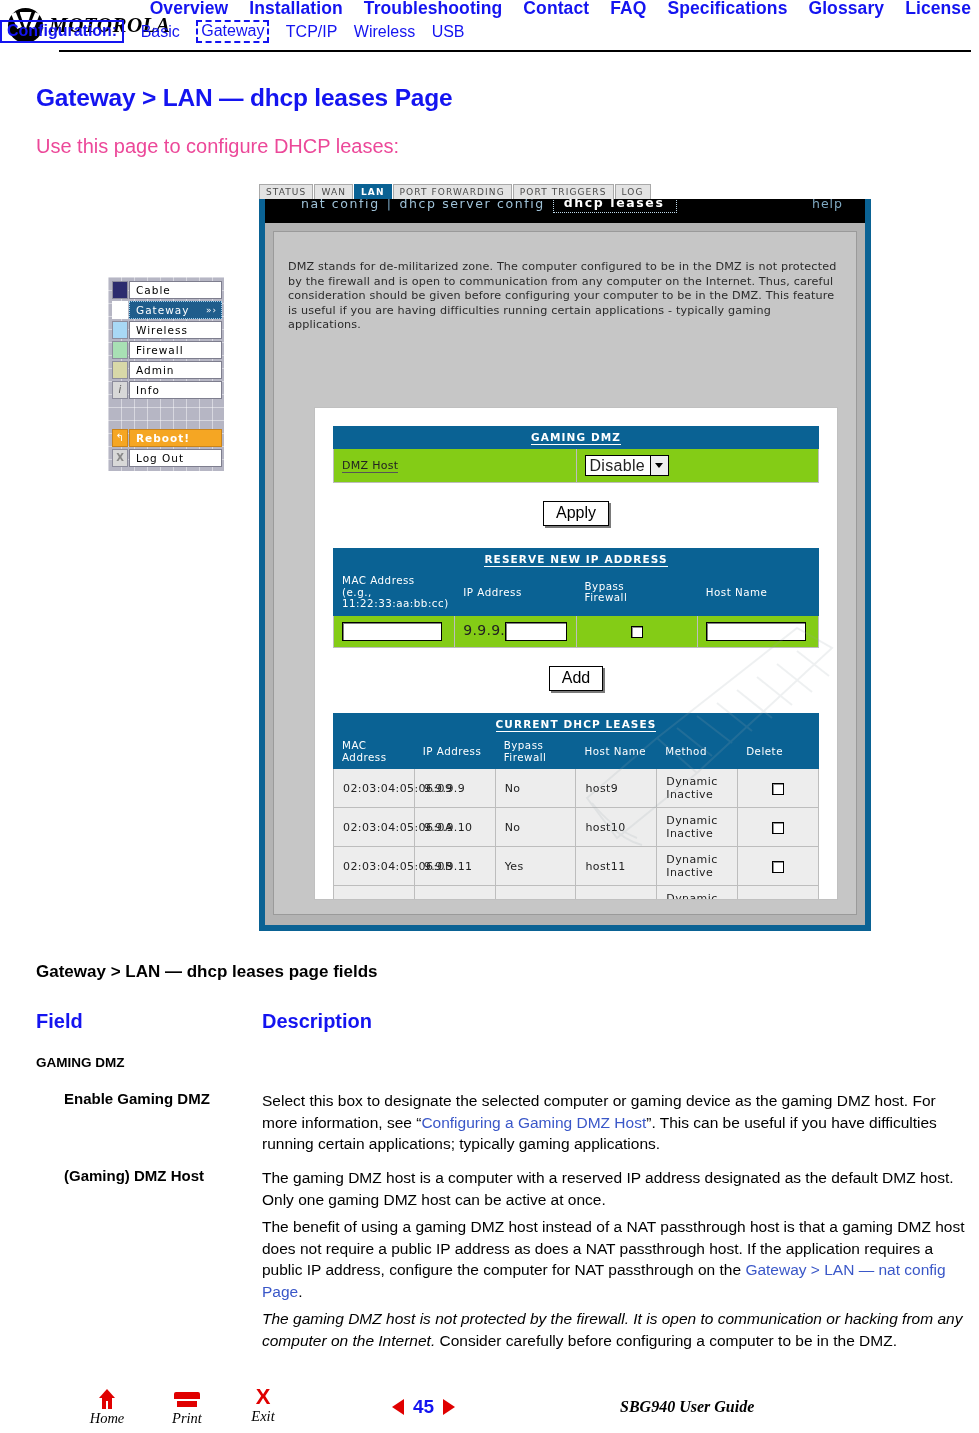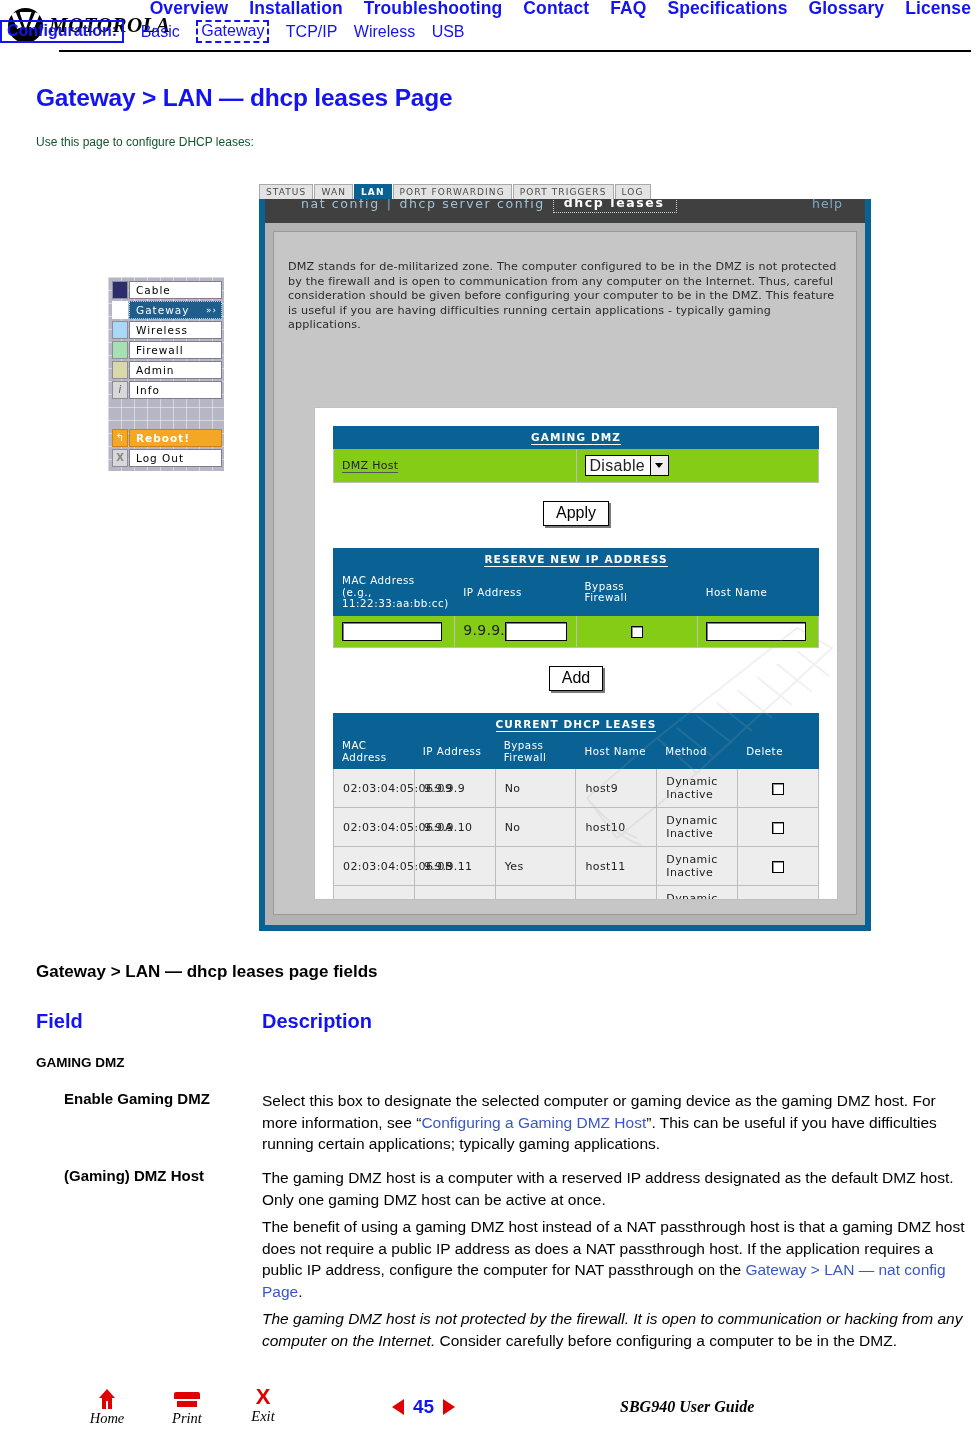--- a/index.html
+++ b/index.html
@@ -61,21 +61,21 @@
   }
 
   
   .page-title{
     position:absolute; left:36px; top:84px;
     font-size:24.5px; font-weight:bold; color:#1414f0;
     letter-spacing:-0.2px;
   }
   .intro{
     position:absolute; left:36px; top:135px;
-    font-size:12px; color:#14532d;
+    font-size:20px; color:#ec4899;
   }
 
   
   .sidebar{
     position:absolute; left:108px; top:277px; width:116px; height:194px;
     background:#b6b6c4;
     background-image:
       linear-gradient(to right, rgba(255,255,255,.45) 1px, transparent 1px),
       linear-gradient(to bottom, rgba(255,255,255,.45) 1px, transparent 1px);
     background-size:13px 13px;
@@ -116,21 +116,21 @@
   }
   .tab{
     font-family:"DejaVu Sans", sans-serif;
     font-size:9px; letter-spacing:1.1px; color:#4a4a4a;
     background:#e3e3e3; border:1px solid #a9a9a9; border-bottom:none;
     padding:2px 6px 1px 6px; margin-right:1px; line-height:11px;
   }
   .tab.active{ background:#0a6294; color:#ffffff; border-color:#0a6294; font-weight:bold;}
   .router-head{
     position:absolute; left:0; top:0; right:0; height:40px;
-    background:#404040; color:#8fb8d0;
+    background:#000000; color:#8fb8d0;
     font-family:"DejaVu Sans", sans-serif; font-size:12.5px; letter-spacing:1.6px;
     display:flex; align-items:center;
   }
   .rh-left{ margin-left:36px; display:flex; align-items:center; gap:0; }
   .rh-item{ color:#9fc2d8; }
   .rh-sep{ color:#7ba8c4; margin:0 7px; }
   .rh-current{
     color:#ffffff; font-weight:bold; border:1px dotted #bcd7e8;
     padding:1px 12px 2px 10px; margin-left:8px;
   }

